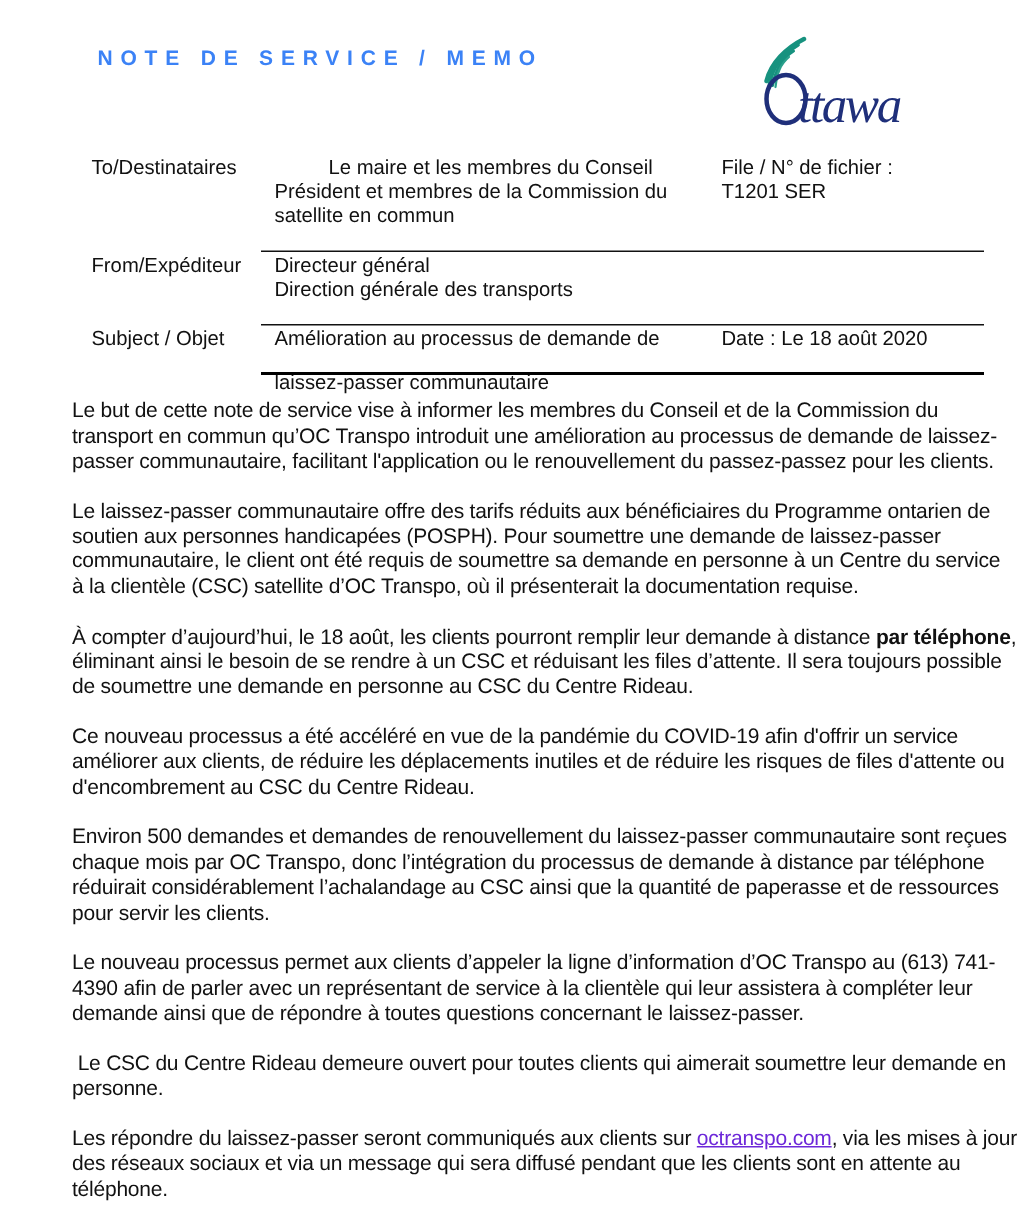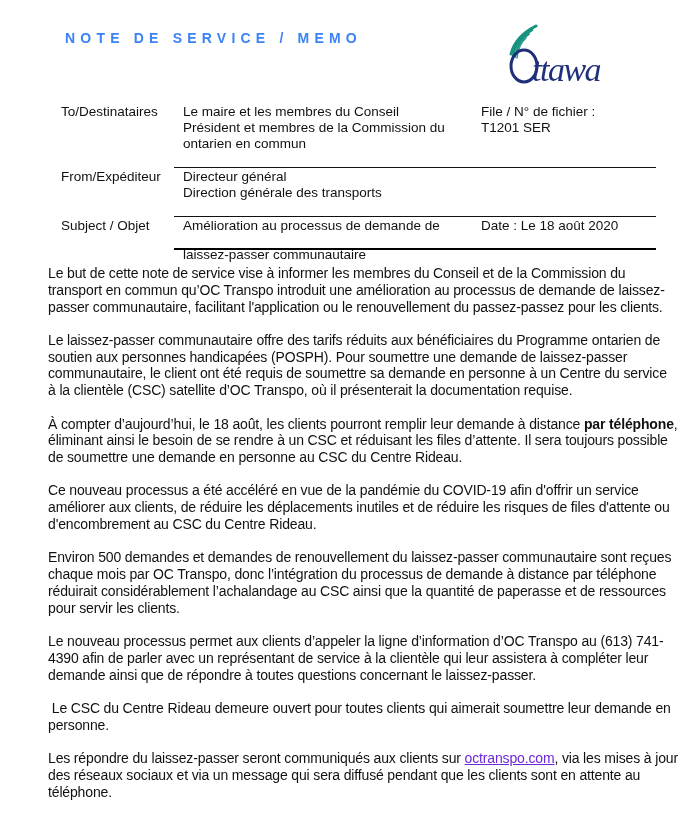--- a/index.html
+++ b/index.html
@@ -106,23 +106,23 @@
 
     <ellipse cx="22" cy="42" rx="13" ry="16" stroke="#1f2f7a" stroke-width="3" fill="none"></ellipse>
 
     <text x="30" y="57" font-family="Liberation Serif, serif" font-size="34" fill="#1f2f7a" letter-spacing="-1.5" font-style="italic">ttawa</text>
   </svg>
 </div>
 
 <div class="hdr-table">
 
   <div class="hdr-label" style="top:104px;">To/Destinataires</div>
-  <div class="hdr-value" style="top:104px;">Le maire et les membres du Conseil</div>
+  <div class="hdr-value" style="top:104px;margin-left:36px;">Le maire et les membres du Conseil</div>
   <div class="hdr-value" style="top:120px;">Président et membres de la Commission du</div>
-  <div class="hdr-value" style="top:136px;">ontarien en commun</div>
+  <div class="hdr-value" style="top:136px;">satellite en commun</div>
   <div class="hdr-right" style="top:104px;">File / N° de fichier :</div>
   <div class="hdr-right" style="top:120px;">T1201 SER</div>
 
   <div class="rule" style="top:167px;"></div>
 
   <div class="hdr-label" style="top:169px;">From/Expéditeur</div>
   <div class="hdr-value" style="top:169px;">Directeur général</div>
   <div class="hdr-value" style="top:185px;">Direction générale des transports</div>
 
   <div class="rule" style="top:216px;"></div>

